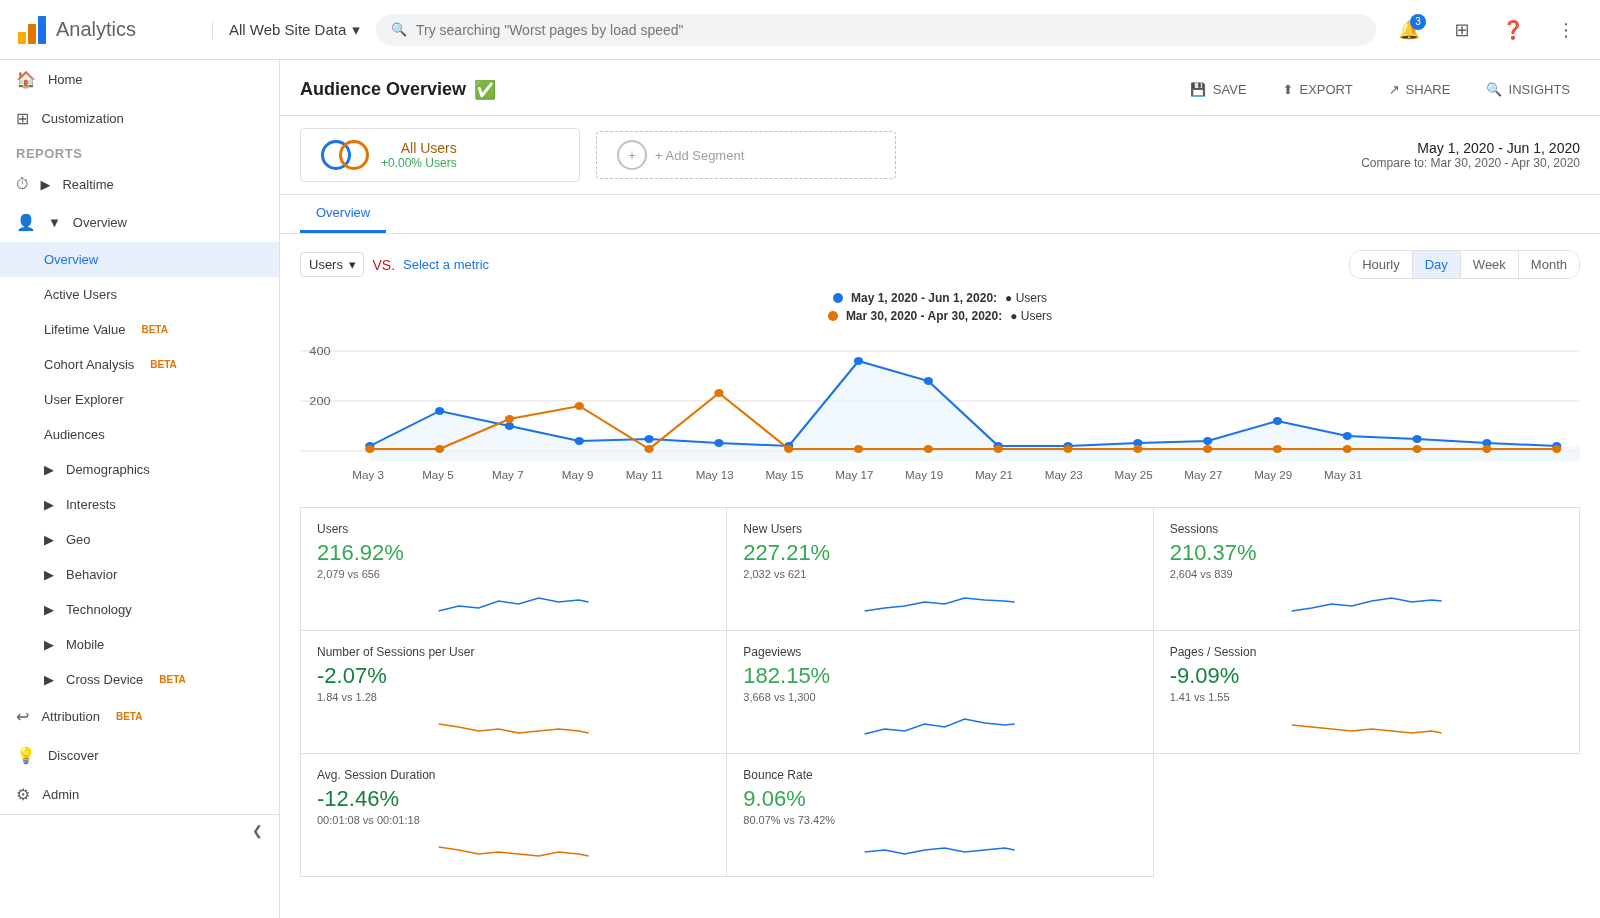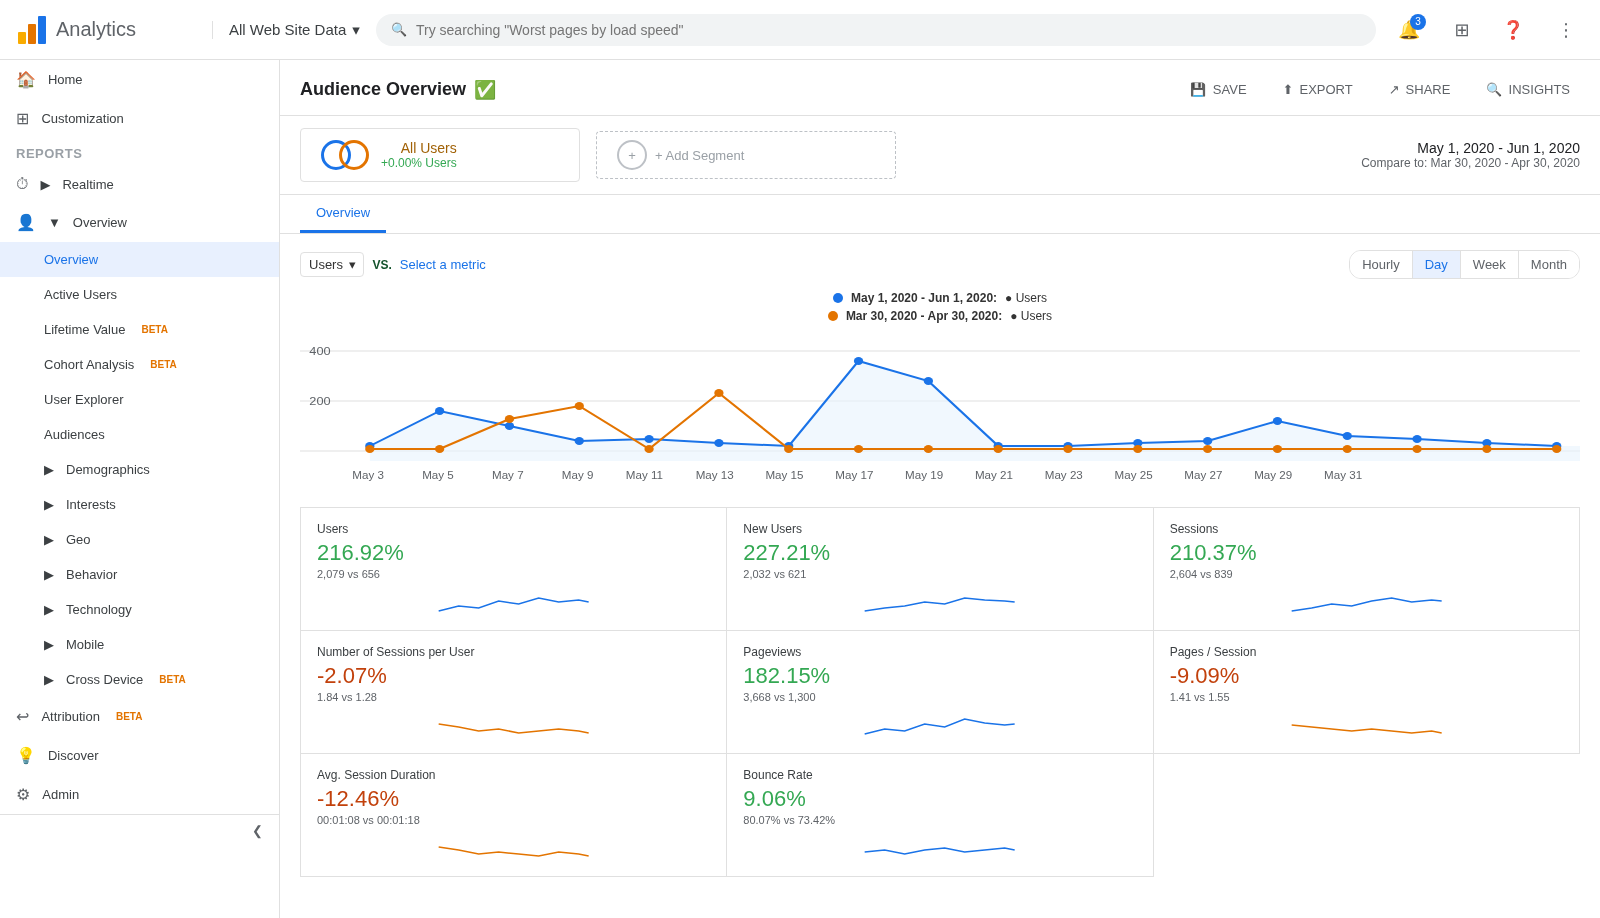--- a/index.html
+++ b/index.html
@@ -58,42 +58,42 @@
     
     .tabs-bar { padding: 0 20px; border-bottom: 1px solid #e0e0e0; }
     .tab { display: inline-block; padding: 10px 16px; font-size: 13px; cursor: pointer; color: #5f6368; border-bottom: 3px solid transparent; }
     .tab.active { color: #1a73e8; border-bottom-color: #1a73e8; font-weight: 500; }
 
     
     .chart-section { padding: 16px 20px; }
     .chart-controls { display: flex; align-items: center; justify-content: space-between; margin-bottom: 12px; }
     .metric-selector { display: flex; align-items: center; gap: 8px; }
     .metric-dropdown { display: flex; align-items: center; gap: 6px; border: 1px solid #e0e0e0; border-radius: 4px; padding: 4px 8px; cursor: pointer; font-size: 13px; }
-    .vs-text { color: #14532d; font-size: 12px; font-weight: bold; }
+    .vs-text { color: #b91c1c; font-size: 14px; }
     .select-metric { color: #1a73e8; font-size: 13px; cursor: pointer; }
     .time-selector { display: flex; border: 1px solid #e0e0e0; border-radius: 12px; overflow: hidden; }
     .time-btn { padding: 6px 12px; font-size: 13px; cursor: pointer; color: #5f6368; background: #fff; border: none; border-right: 1px solid #e0e0e0; }
     .time-btn:last-child { border-right: none; }
     .time-btn.active { background: #e8f0fe; color: #1a73e8; font-weight: 500; }
 
     
     .chart-legend { display: flex; flex-direction: column; gap: 4px; margin-bottom: 8px; font-size: 12px; }
     .legend-item { display: flex; align-items: center; gap: 8px; justify-content: center; }
     .legend-dot { width: 10px; height: 10px; border-radius: 50%; }
 
     
     .chart-wrapper { width: 100%; height: 160px; position: relative; }
 
     
     .metrics-grid { display: grid; grid-template-columns: repeat(3, 1fr); gap: 0; border-top: 1px solid #e0e0e0; border-left: 1px solid #e0e0e0; margin: 0 20px; }
     .metric-card { border-right: 1px solid #e0e0e0; border-bottom: 1px solid #e0e0e0; padding: 14px 16px; }
     .metric-name { font-size: 12px; color: #3c4043; margin-bottom: 4px; }
     .metric-value { font-size: 22px; font-weight: 400; margin-bottom: 2px; }
     .metric-value.positive { color: #34a853; }
-    .metric-value.negative { color: #c2410c; }
+    .metric-value.negative { color: #15803d; }
     .metric-sub { font-size: 11px; color: #5f6368; margin-bottom: 6px; }
     .metric-sparkline { height: 30px; }
   </style>
 </head>
 <body>
 
 <div class="top-header">
   <div class="logo-area">
     <svg class="logo-icon" viewBox="0 0 32 32">
       <rect x="2" y="18" width="8" height="12" rx="1" fill="#f9ab00"></rect>

